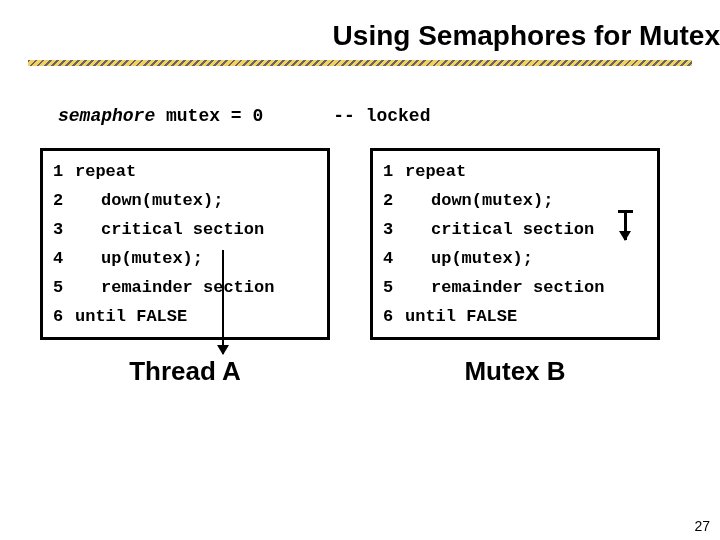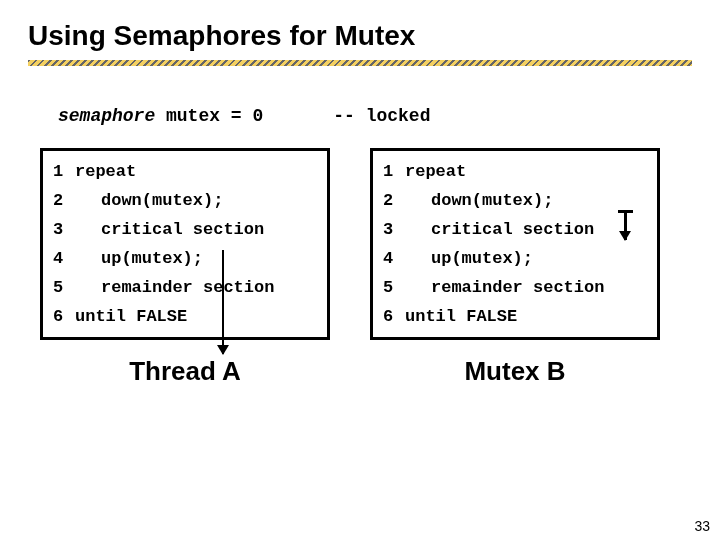--- a/index.html
+++ b/index.html
@@ -8,20 +8,21 @@
     height: 540px;
     background: #fff;
     font-family: "Comic Sans MS", "Comic Sans", cursive, sans-serif;
     position: relative;
     overflow: hidden;
   }
   .title {
     font-size: 28px;
     font-weight: bold;
     padding: 20px 0 8px 28px;
+    text-align: right;
   }
   .rule {
     height: 6px;
     margin: 0 28px 0 28px;
     background: repeating-linear-gradient(
       135deg,
       #666 0, #666 2px,
       #f4d060 2px, #f4d060 5px
     );
   }
@@ -191,13 +192,13 @@
 </div>
 
 <div class="threadlabels">
   <div class="threadlabel">Thread A</div>
   <div class="threadlabel">Mutex B</div>
 </div>
 
 <div class="arrow-a"></div>
 <div class="arrow-b"></div>
 
-<div class="pagenum">33</div>
+<div class="pagenum">27</div>
 
 </body></html>

